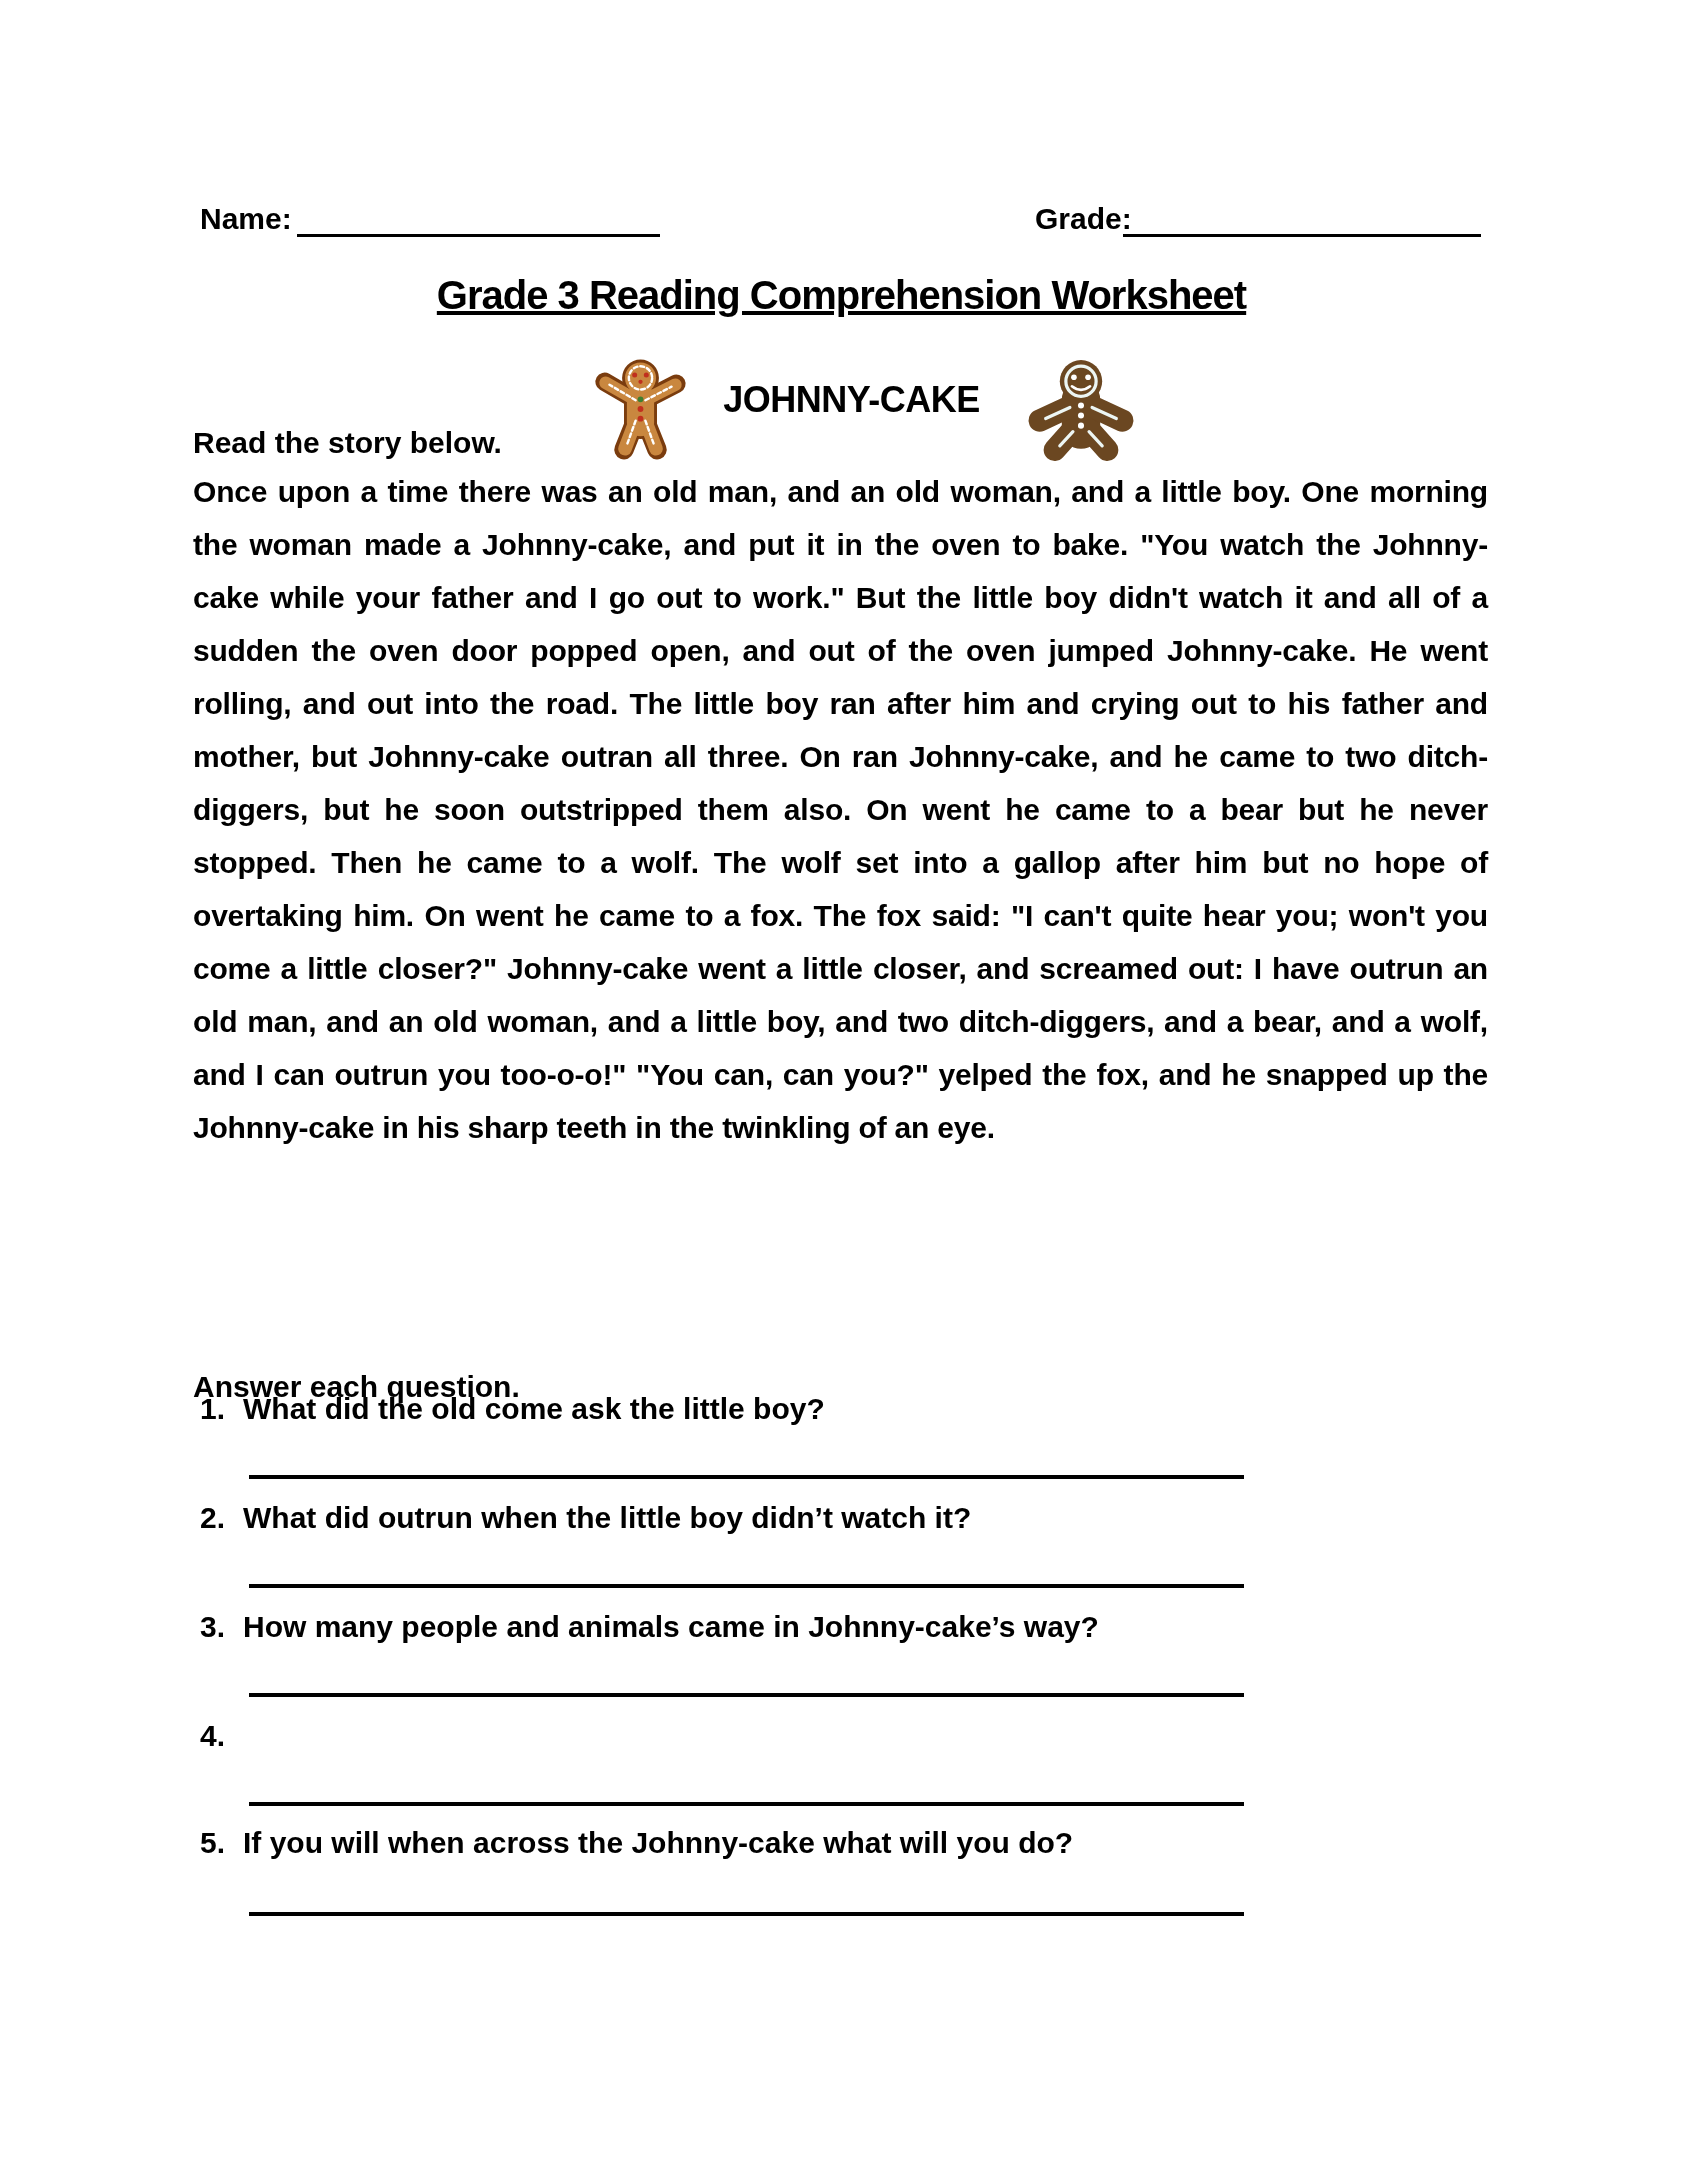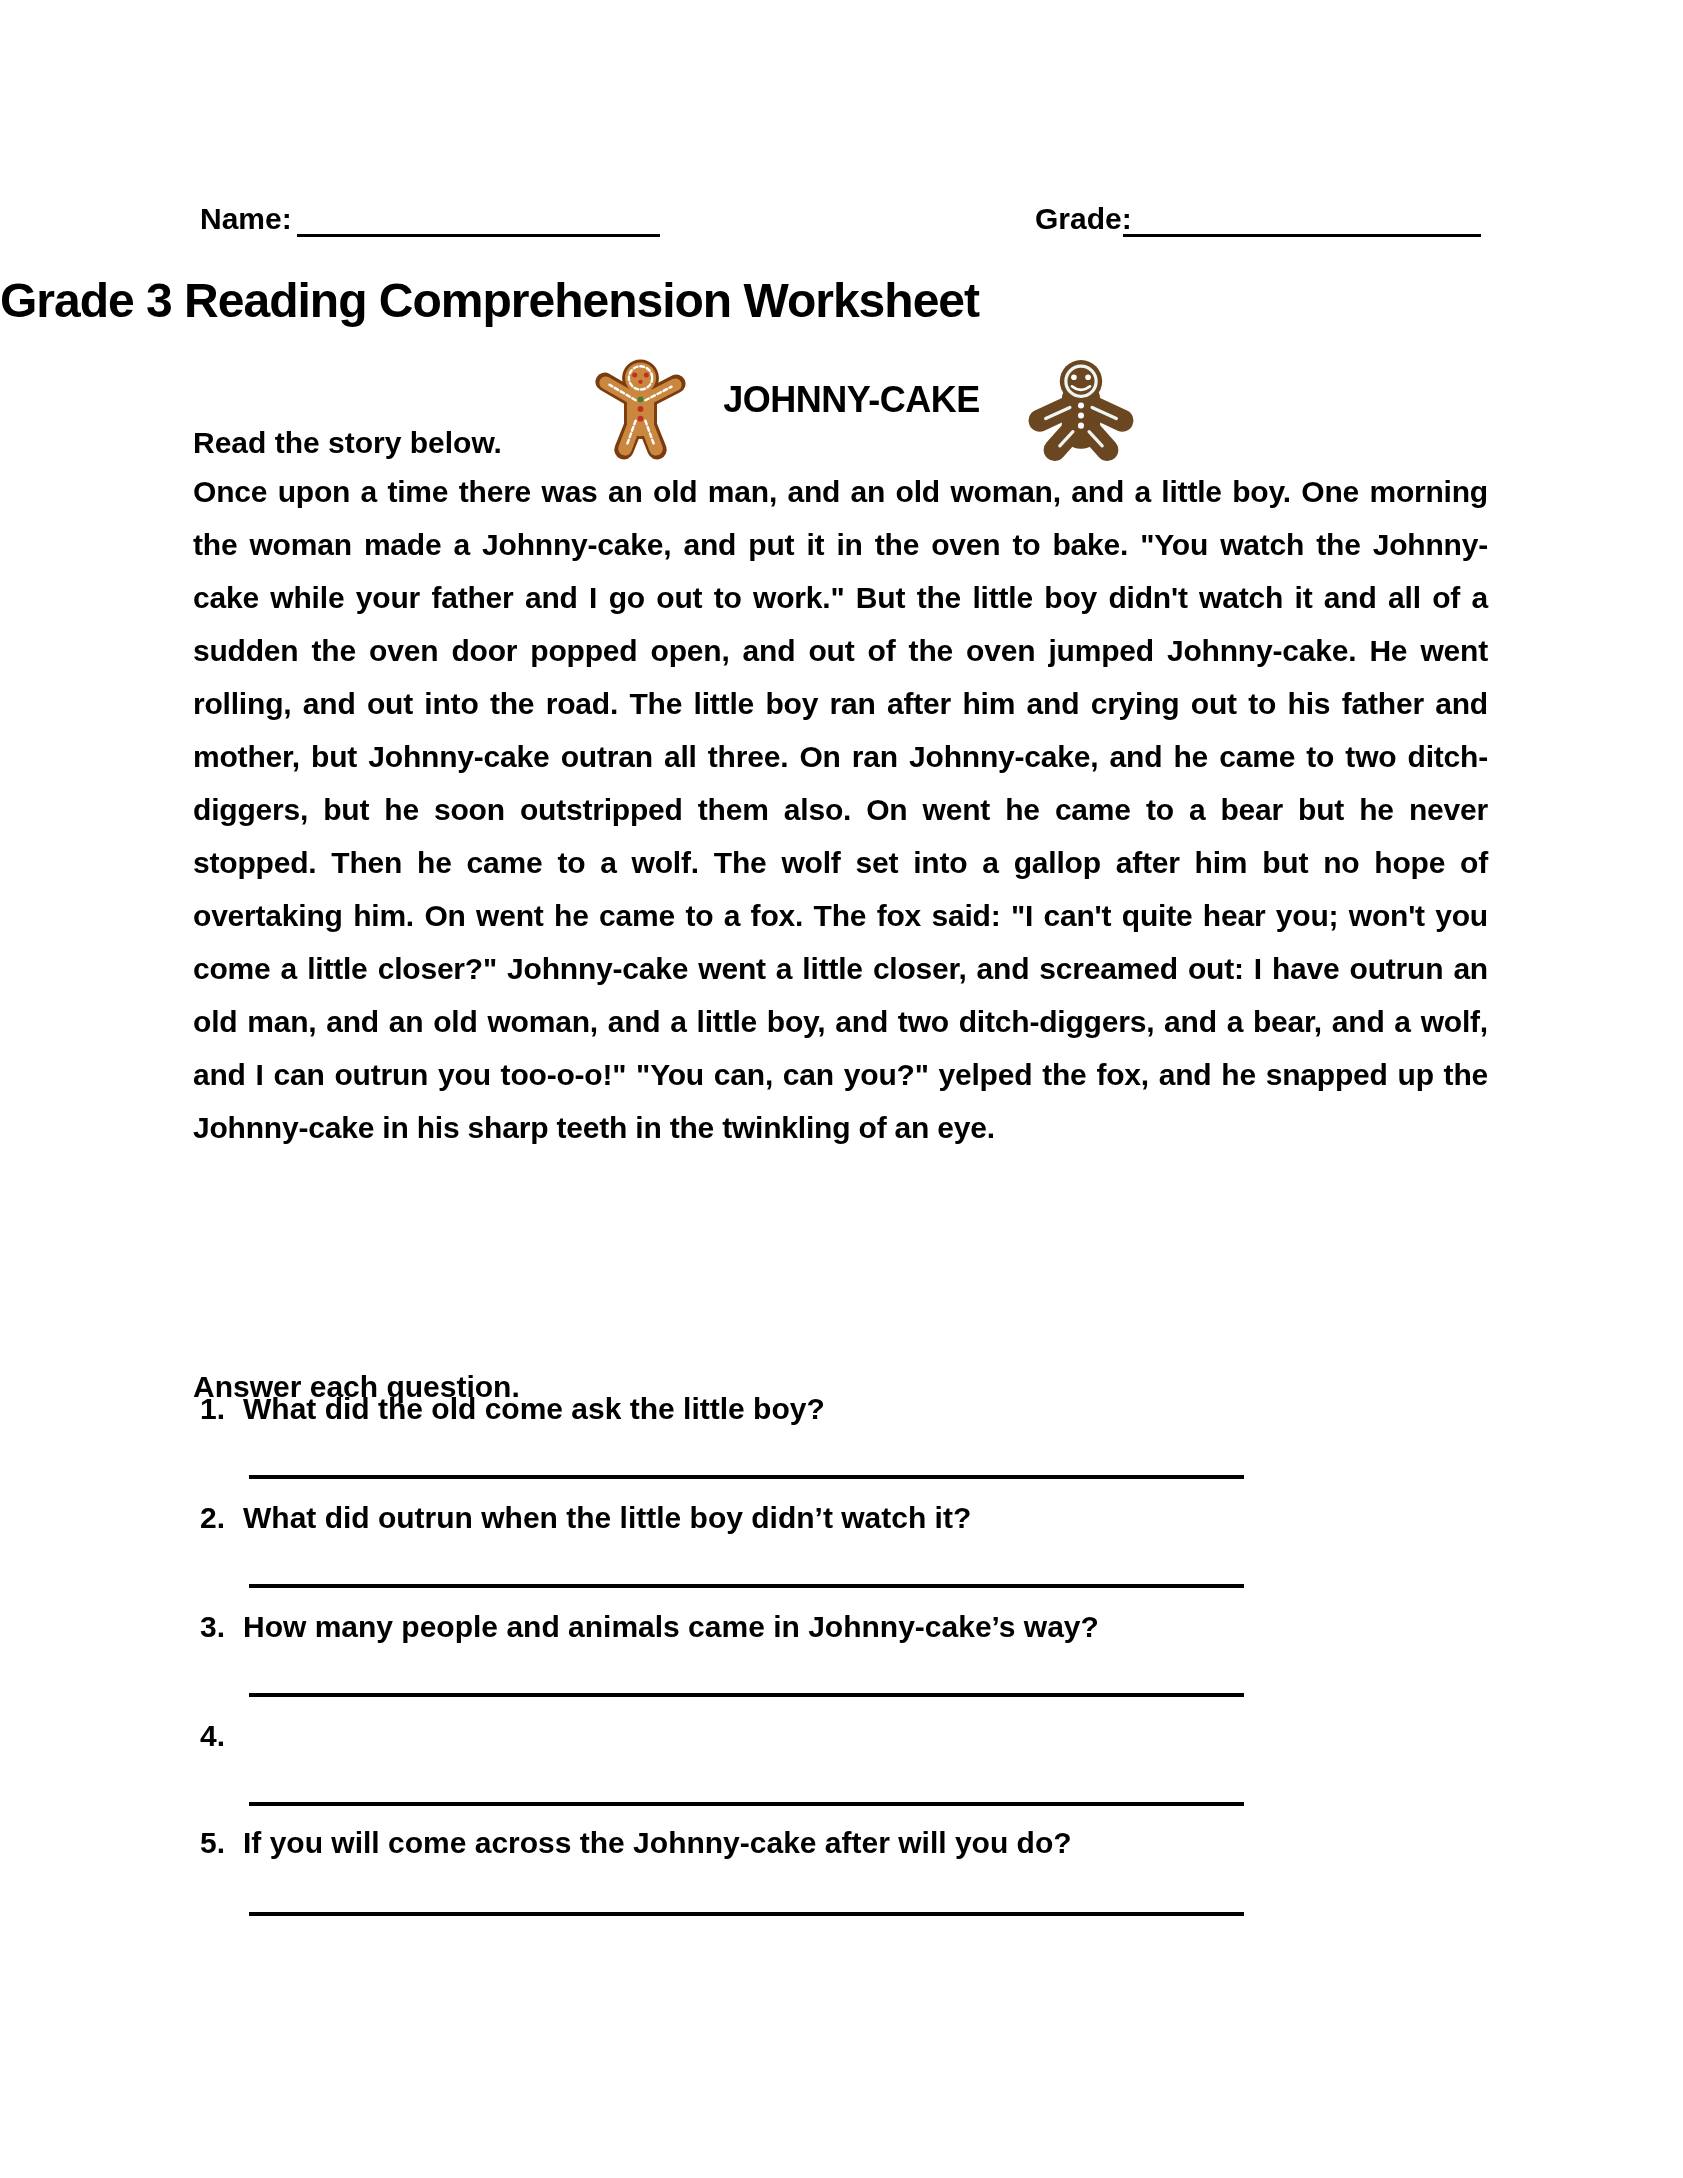--- a/index.html
+++ b/index.html
@@ -17,23 +17,25 @@
     color: #000000;
     overflow: hidden;
   }
   .abs { position: absolute; }
 
   .hdr-label { font-size: 30px; white-space: nowrap; }
   .hdr-line  { border-bottom: 3px solid #000; height: 0; }
 
   .title {
     left: 0; right: 0;
-    font-size: 48px;
+    text-align: center;
+    font-size: 40px;
     letter-spacing: -1px;
     white-space: nowrap;
+    text-decoration: underline;
   }
   .story-title {
     font-size: 36px;
     letter-spacing: -0.5px;
     text-align: center;
     white-space: nowrap;
   }
   .instruction { font-size: 30px; white-space: nowrap; }
 
   .story {
@@ -162,18 +164,18 @@
   <div class="abs answer-line" style="top:1584px;"></div>
 
   <div class="abs q-num" style="left:200px; top:1610px;">3.</div>
   <div class="abs q-text" style="left:243px; top:1610px;">How many people and animals came in Johnny-cake’s way?</div>
   <div class="abs answer-line" style="top:1693px;"></div>
 
   <div class="abs q-num" style="left:200px; top:1719px;">4.</div>
   <div class="abs answer-line" style="top:1802px;"></div>
 
   <div class="abs q-num" style="left:200px; top:1826px;">5.</div>
-  <div class="abs q-text" style="left:243px; top:1826px;">If you will come across the Johnny-cake after will you do?</div>
+  <div class="abs q-text" style="left:243px; top:1826px;">If you will when across the Johnny-cake what will you do?</div>
   <div class="abs answer-line" style="top:1912px;"></div>
 
 
 </div>
 
 
 </body></html>

